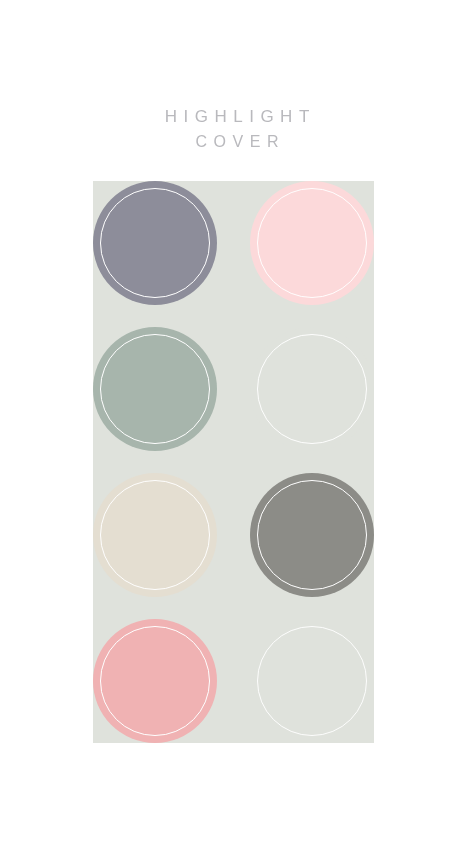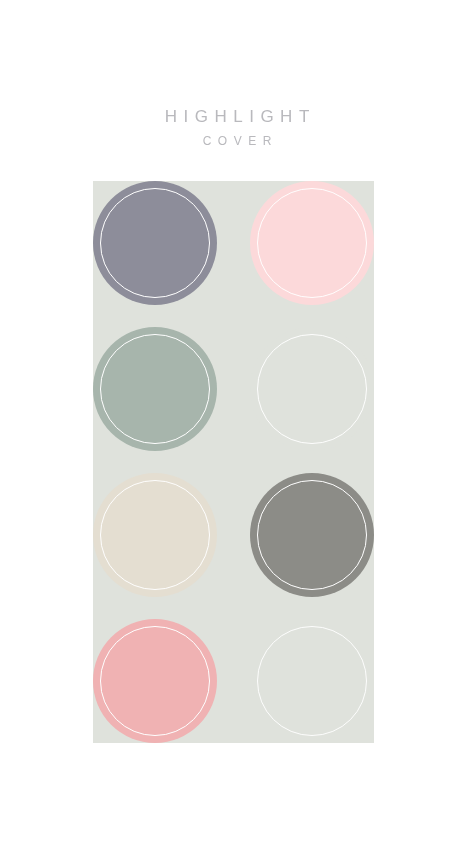--- a/index.html
+++ b/index.html
@@ -37,21 +37,21 @@
     display: block;
     color: #b9b9bd;
     font-size: 17px;
     font-weight: 300;
     letter-spacing: 6.5px;
     line-height: 25px;
     text-indent: 6.5px;
     font-family: "Liberation Sans", sans-serif;
   }
   .title-line.second {
-    font-size: 12px;
+    font-size: 16px;
     letter-spacing: 6.5px;
   }
 
   
   .grid {
     position: absolute;
     left: 93px;
     top: 181px;
     width: 281px;
     display: grid;

